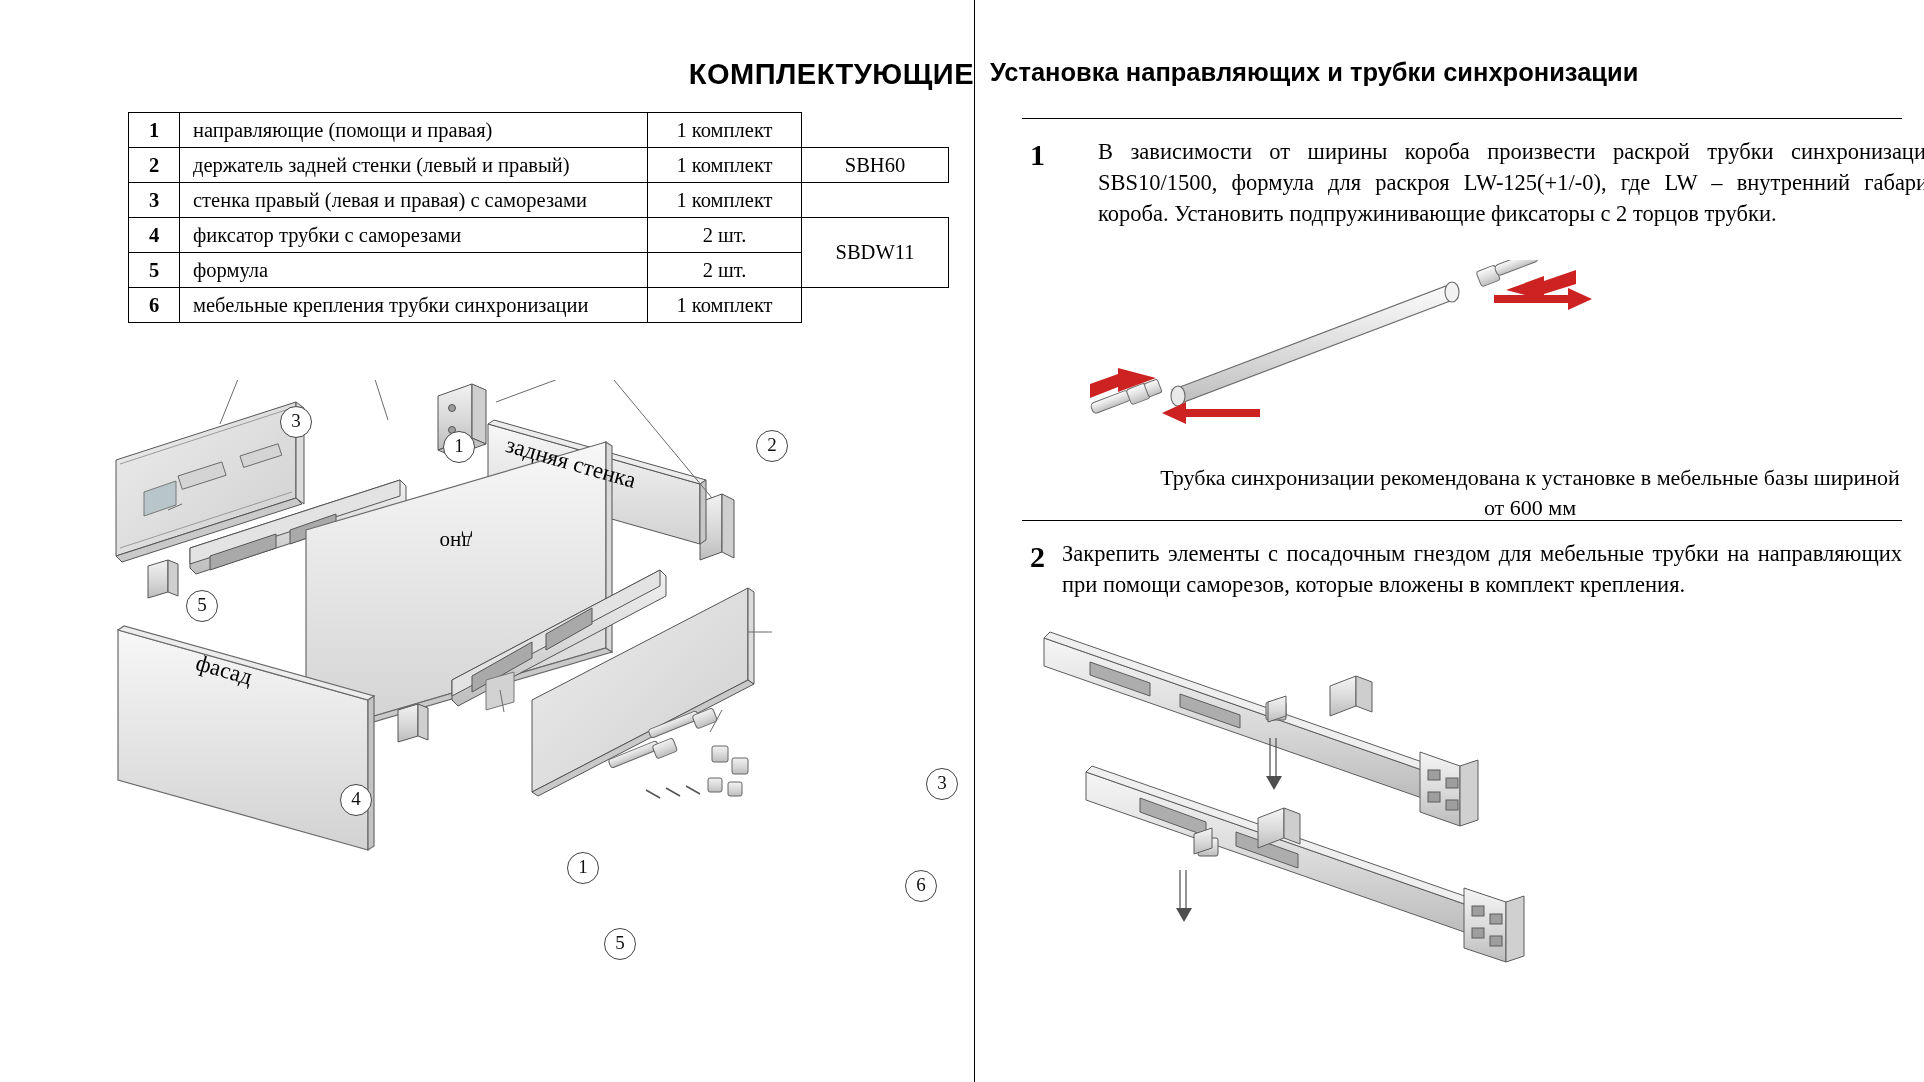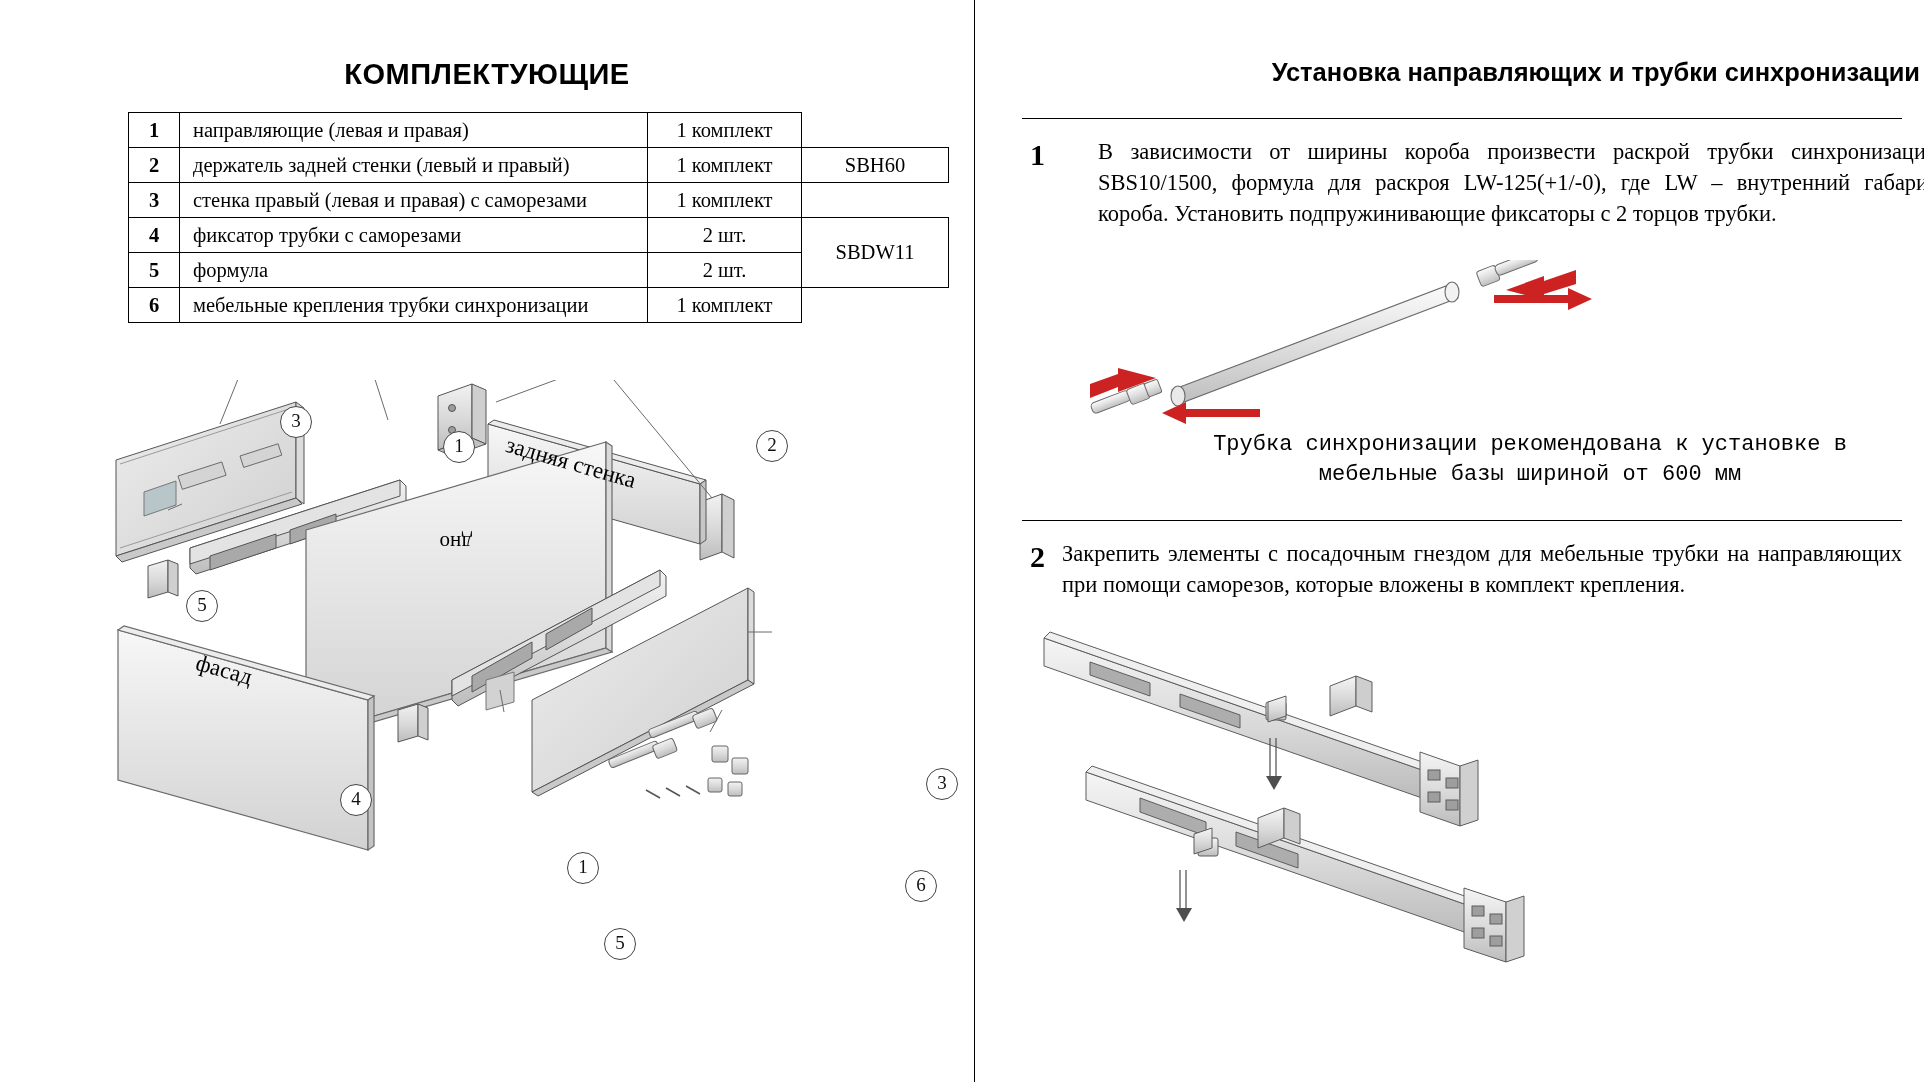--- a/index.html
+++ b/index.html
@@ -27,21 +27,21 @@
     width: 1px;
     height: 1082px;
     background: #000000;
   }
   
   .left-title {
     position: absolute;
     left: 0px;
     top: 58px;
     width: 974px;
-    text-align: center;
+    text-align: right;
     font-family: "Liberation Sans", sans-serif;
     font-weight: bold;
     font-size: 29px;
     letter-spacing: 0.5px;
   }
   .parts-table {
     position: absolute;
     left: 128px;
     top: 112px;
     border-collapse: collapse;
@@ -74,21 +74,21 @@
   }
   .parts-table td.blank {
     border: none;
   }
   
   .right-title {
     position: absolute;
     left: 990px;
     top: 58px;
     width: 930px;
-    text-align: right;
+    text-align: left;
     font-family: "Liberation Sans", sans-serif;
     font-weight: bold;
     font-size: 25.5px;
   }
   .rule {
     position: absolute;
     background: #000;
     height: 1.3px;
   }
   .rule-1 { left: 1022px; top: 118px; width: 880px; }
@@ -139,21 +139,21 @@
 <div class="page">
 
   <div class="divider-v"></div>
 
   <div class="left-title">КОМПЛЕКТУЮЩИЕ</div>
 
   <table class="parts-table">
     <tbody>
         <tr>
       <td class="num">1</td>
-      <td class="desc">направляющие (левая и правая)</td>
+      <td class="desc">направляющие (помощи и правая)</td>
       <td class="qty">1 комплект</td>
       <td class="blank"></td>
     </tr>
     <tr>
       <td class="num">2</td>
       <td class="desc">держатель задней стенки (левый и правый)</td>
       <td class="qty">1 комплект</td>
       <td class="code">SBH60</td>
     </tr>
     <tr>
@@ -375,21 +375,21 @@
     <svg width="100" height="26" viewBox="0 0 100 26">
       <path d="M98,13 L74,2 L74,9 L0,9 L0,17 L74,17 L74,24 Z" fill="#cc2222"></path>
     </svg>
   </div>
   <div class="art" style="left:1160px; top:400px; width:100px; height:26px;">
     <svg width="100" height="26" viewBox="0 0 100 26">
       <path d="M2,13 L26,2 L26,9 L100,9 L100,17 L26,17 L26,24 Z" fill="#cc2222"></path>
     </svg>
   </div>
 
-  <div class="note" style="left:1160px; top:430px; width:740px;font-family:Liberation Mono, monospace;">Трубка синхронизации рекомендована к установке в мебельные базы шириной от 600 мм</div>
+  <div class="note" style="left:1160px; top:463px; width:740px;">Трубка синхронизации рекомендована к установке в мебельные базы шириной от 600 мм</div>
 
   <div class="rule rule-2"></div>
 
   <div class="step-num" style="left:1030px; top:540px;">2</div>
   <div class="step-text" style="left:1062px; top:538px; width:840px;">Закрепить элементы с посадочным гнездом для мебельные трубки на направляющих при помощи саморезов, которые вложены в комплект крепления.</div>
 
   <div class="art" style="left:1030px; top:620px; width:870px; height:440px;">
     <svg width="870" height="440" viewBox="0 0 870 440">
       <defs>
         <linearGradient id="metal2" x1="0" y1="0" x2="0" y2="1">

